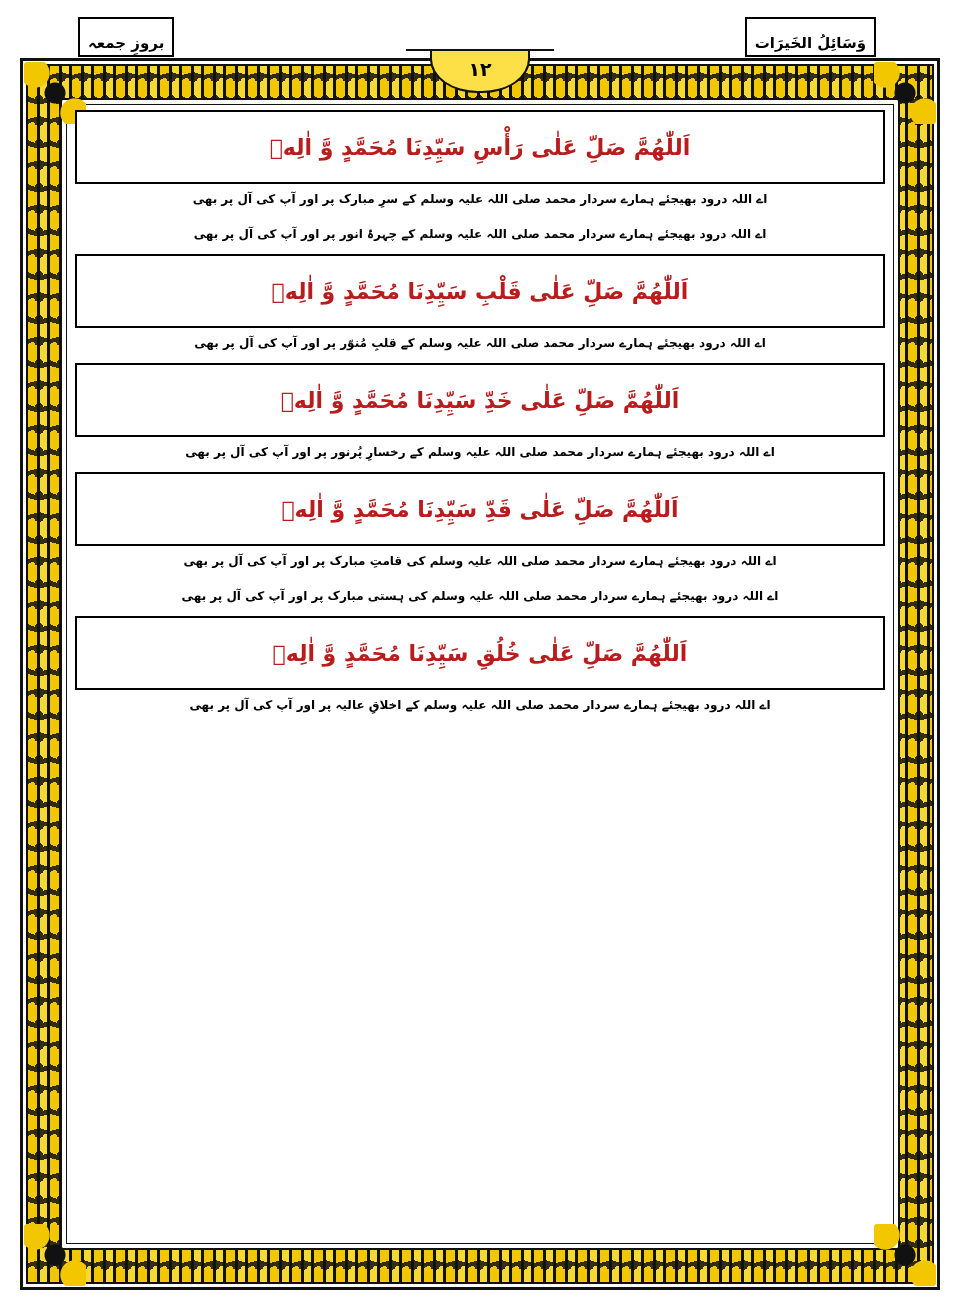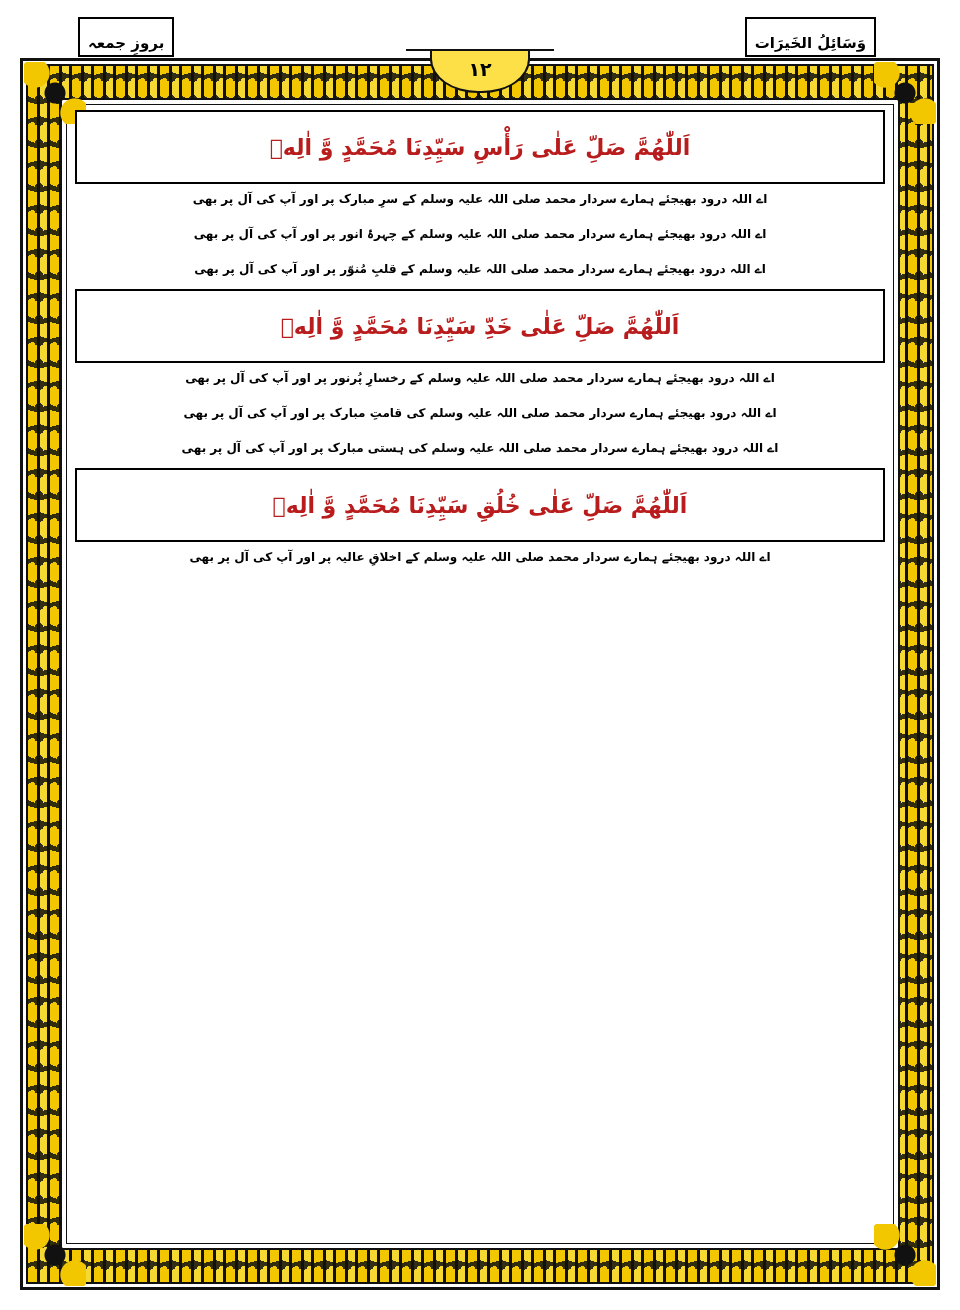--- a/index.html
+++ b/index.html
@@ -239,31 +239,37 @@
     </div>
     <div class="urdu-line">اے اللہ درود بھیجئے ہمارے سردار محمد صلی اللہ علیہ وسلم کے سرِ مبارک پر اور آپ کی آل پر بھی</div>
   </div>
 
 
   <div class="verse-block">
     <div class="urdu-line">اے اللہ درود بھیجئے ہمارے سردار محمد صلی اللہ علیہ وسلم کے چہرۂ انور پر اور آپ کی آل پر بھی</div>
   </div>
 
   <div class="verse-block">
+    <div class="arabic-box">
+      <span class="arabic-text">اَللّٰهُمَّ صَلِّ عَلٰى قَلْبِ سَيِّدِنَا مُحَمَّدٍ وَّ اٰلِهٖ</span>
+    </div>
     <div class="urdu-line">اے اللہ درود بھیجئے ہمارے سردار محمد صلی اللہ علیہ وسلم کے قلبِ مُنوّر پر اور آپ کی آل پر بھی</div>
   </div>
 
   <div class="verse-block">
     <div class="arabic-box">
       <span class="arabic-text">اَللّٰهُمَّ صَلِّ عَلٰى خَدِّ سَيِّدِنَا مُحَمَّدٍ وَّ اٰلِهٖ</span>
     </div>
     <div class="urdu-line">اے اللہ درود بھیجئے ہمارے سردار محمد صلی اللہ علیہ وسلم کے رخسارِ پُرنور پر اور آپ کی آل پر بھی</div>
   </div>
 
   <div class="verse-block">
+    <div class="arabic-box">
+      <span class="arabic-text">اَللّٰهُمَّ صَلِّ عَلٰى قَدِّ سَيِّدِنَا مُحَمَّدٍ وَّ اٰلِهٖ</span>
+    </div>
     <div class="urdu-line">اے اللہ درود بھیجئے ہمارے سردار محمد صلی اللہ علیہ وسلم کی قامتِ مبارک پر اور آپ کی آل پر بھی</div>
   </div>
 
 
   <div class="verse-block">
     <div class="urdu-line">اے اللہ درود بھیجئے ہمارے سردار محمد صلی اللہ علیہ وسلم کی ہستی مبارک پر اور آپ کی آل پر بھی</div>
   </div>
 
   <div class="verse-block">
     <div class="arabic-box">

